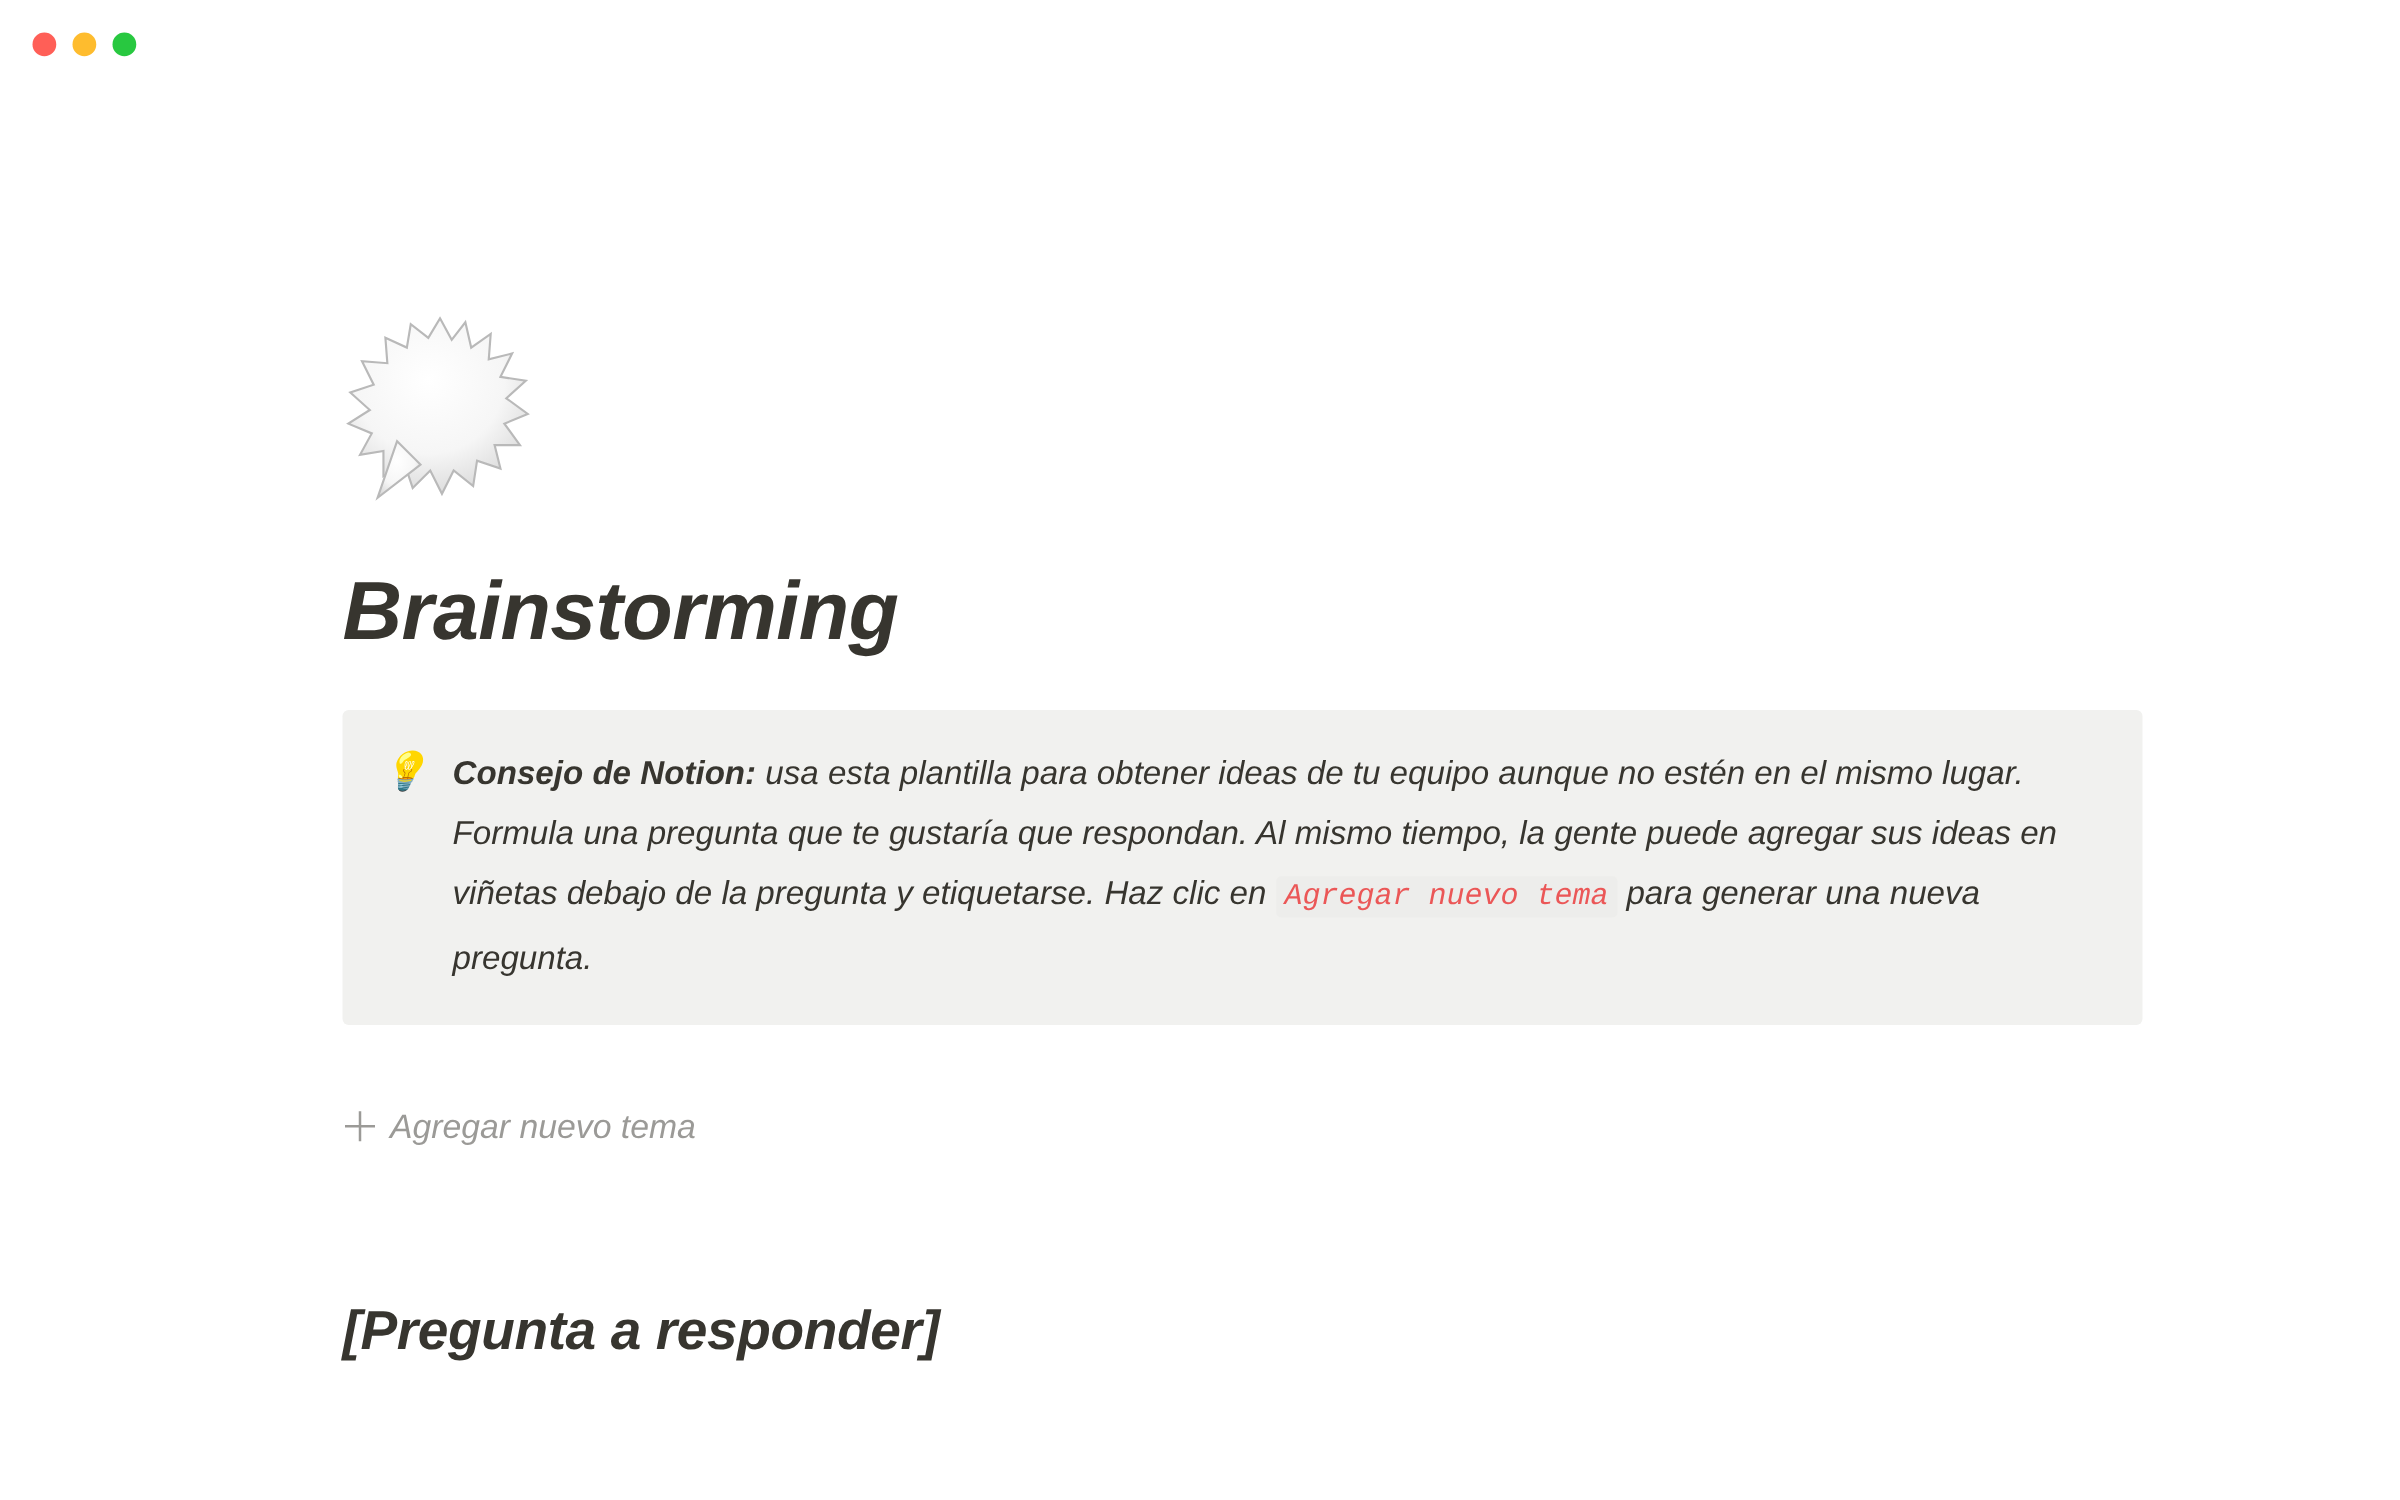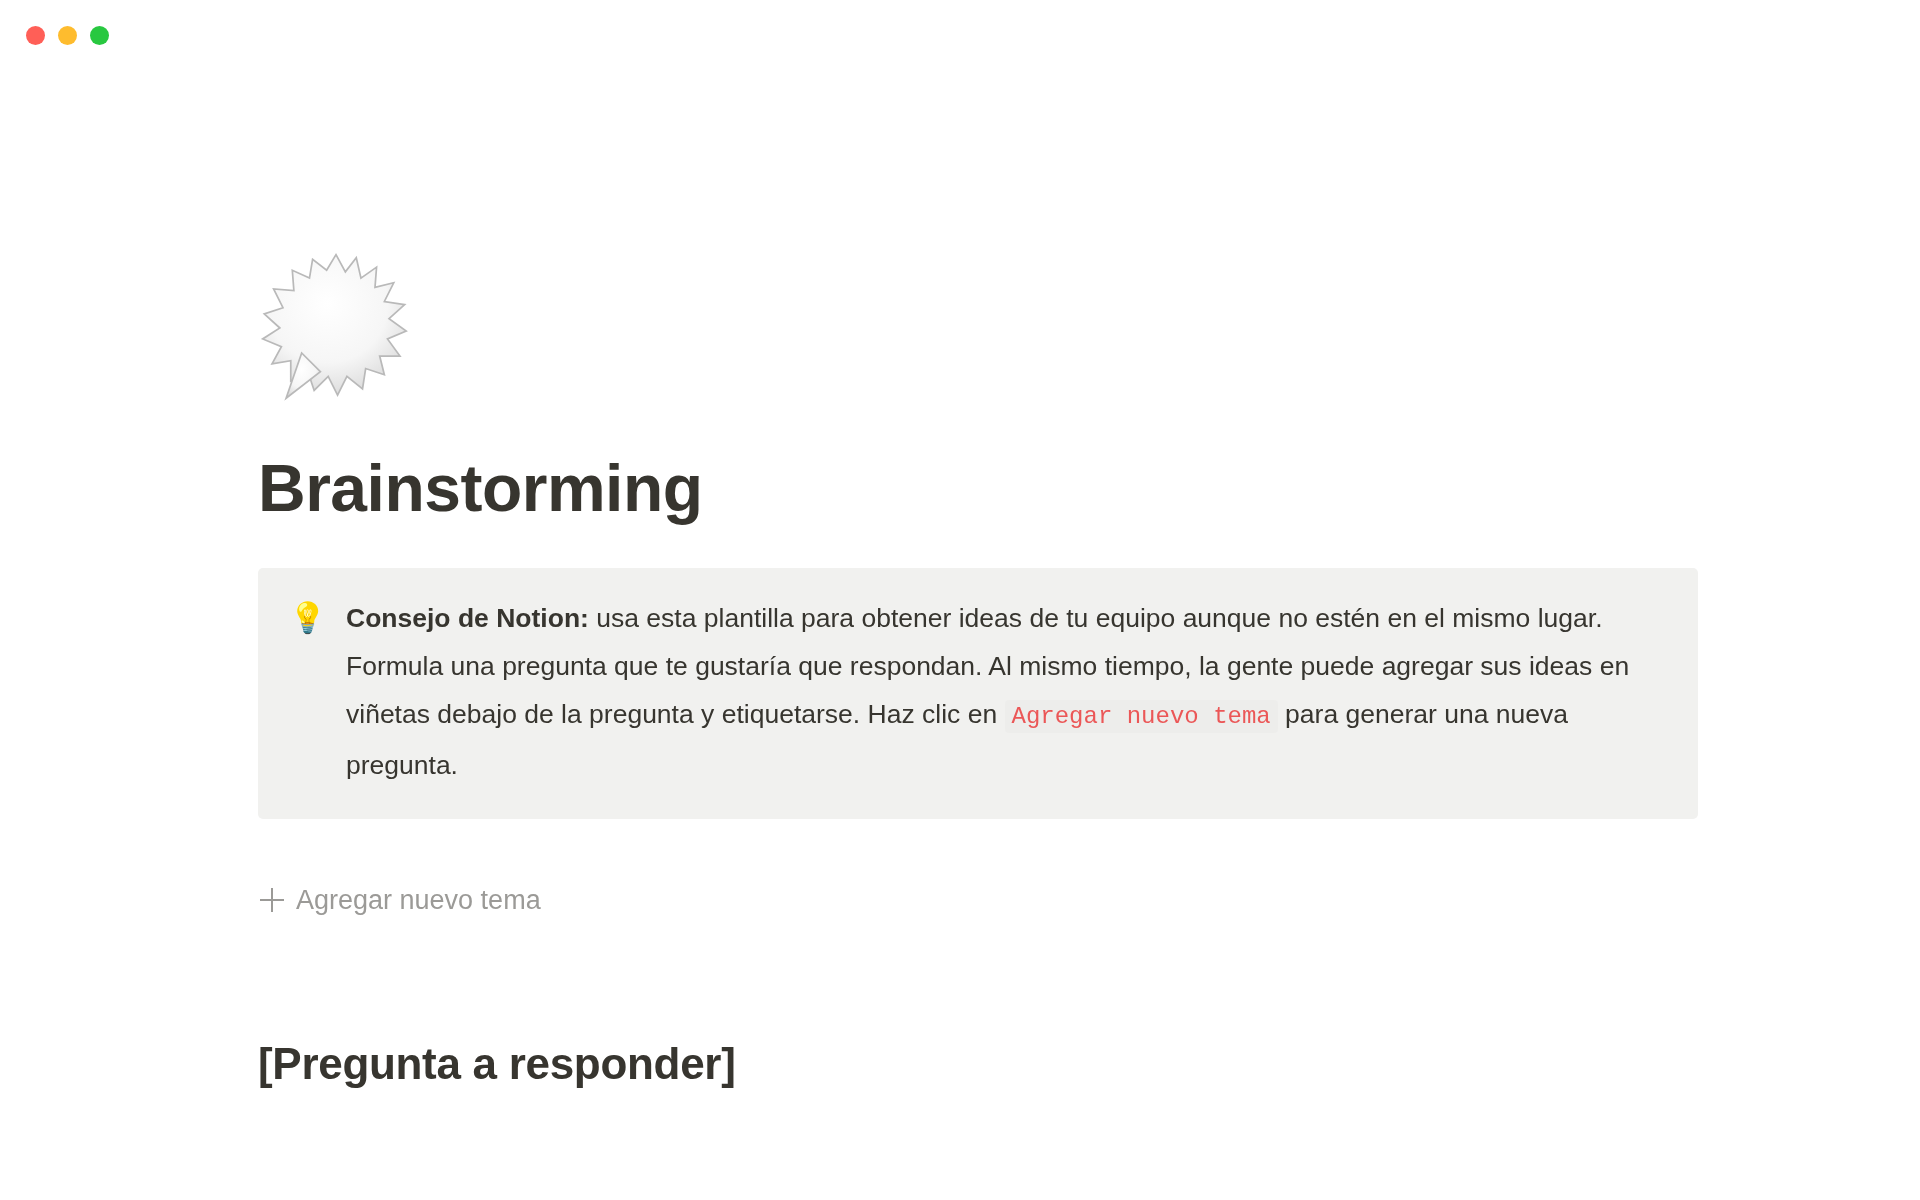--- a/index.html
+++ b/index.html
@@ -36,24 +36,25 @@
     display: block;
   }
   .tl-close { background: #ff5f57; }
   .tl-min   { background: #febc2e; }
   .tl-max   { background: #28c840; }
 
   
   .page {
     position: absolute;
     top: 72px;
-    left: 0;
+    left: 16px;
     width: 1889px;
     height: 1128px;
     background: #ffffff;
+    font-style: italic;
   }
 
   .content {
     position: absolute;
     left: 258px;
     top: 0;
     width: 1440px;
   }
 
   

